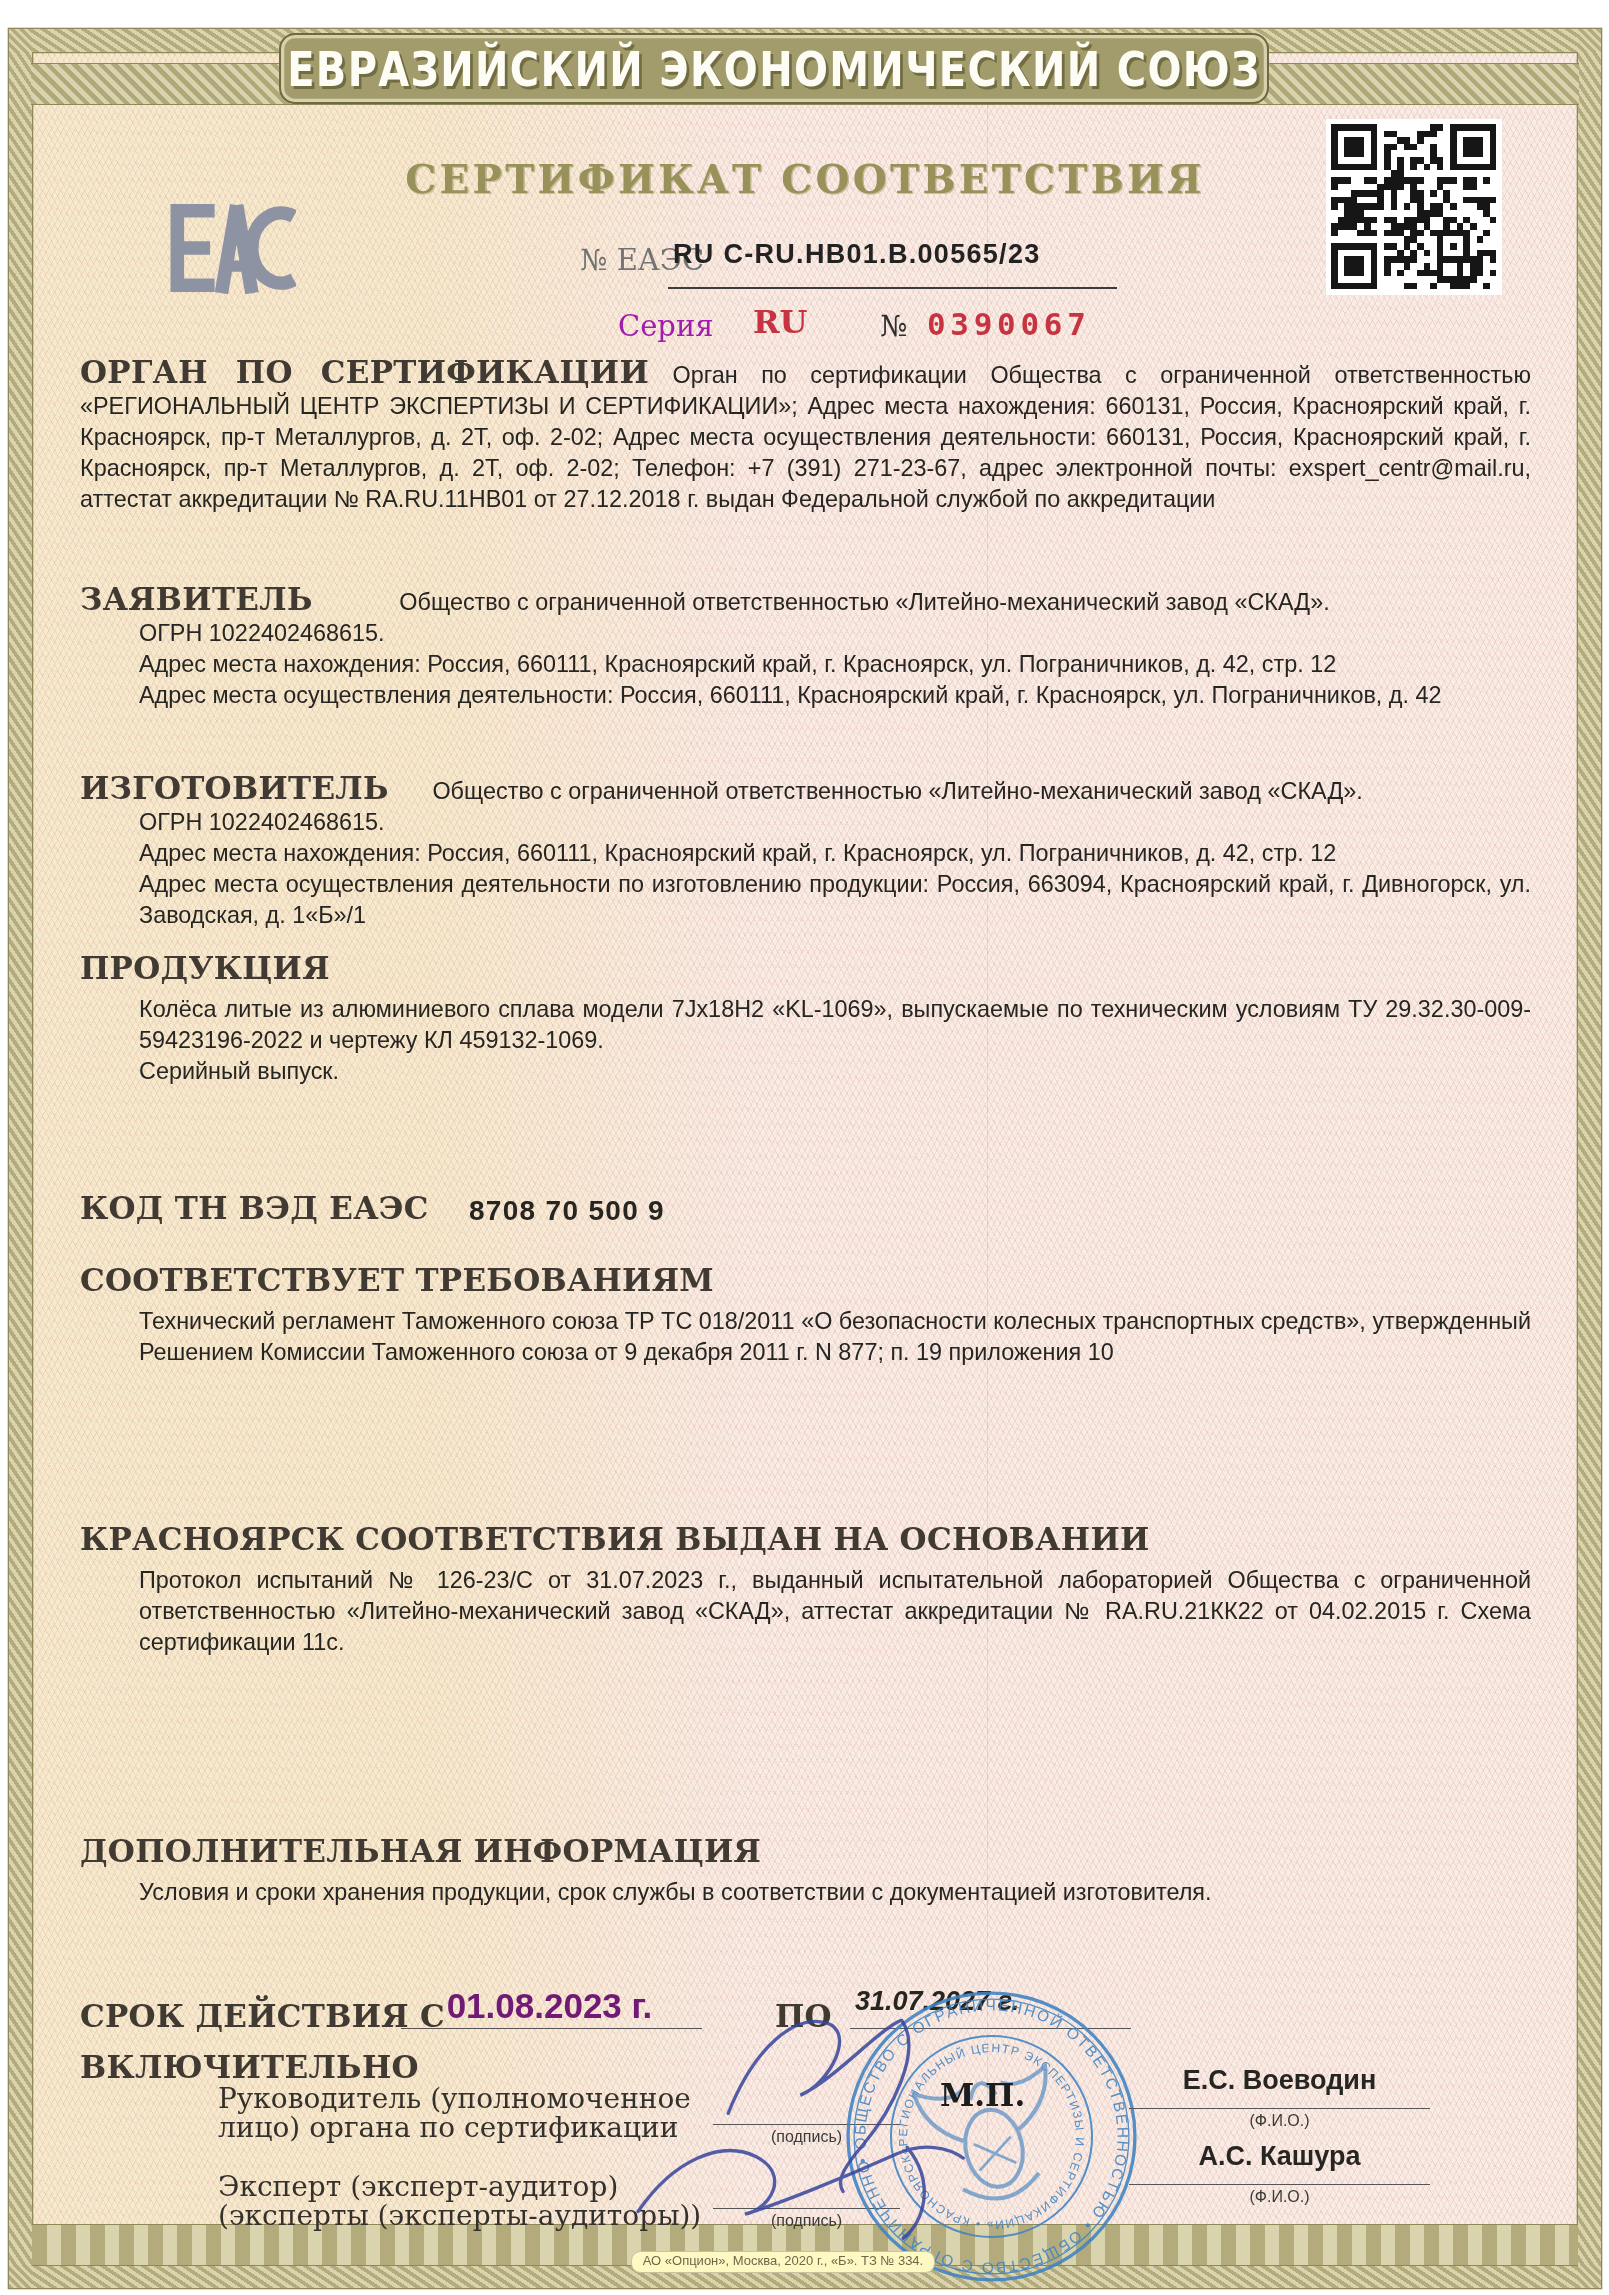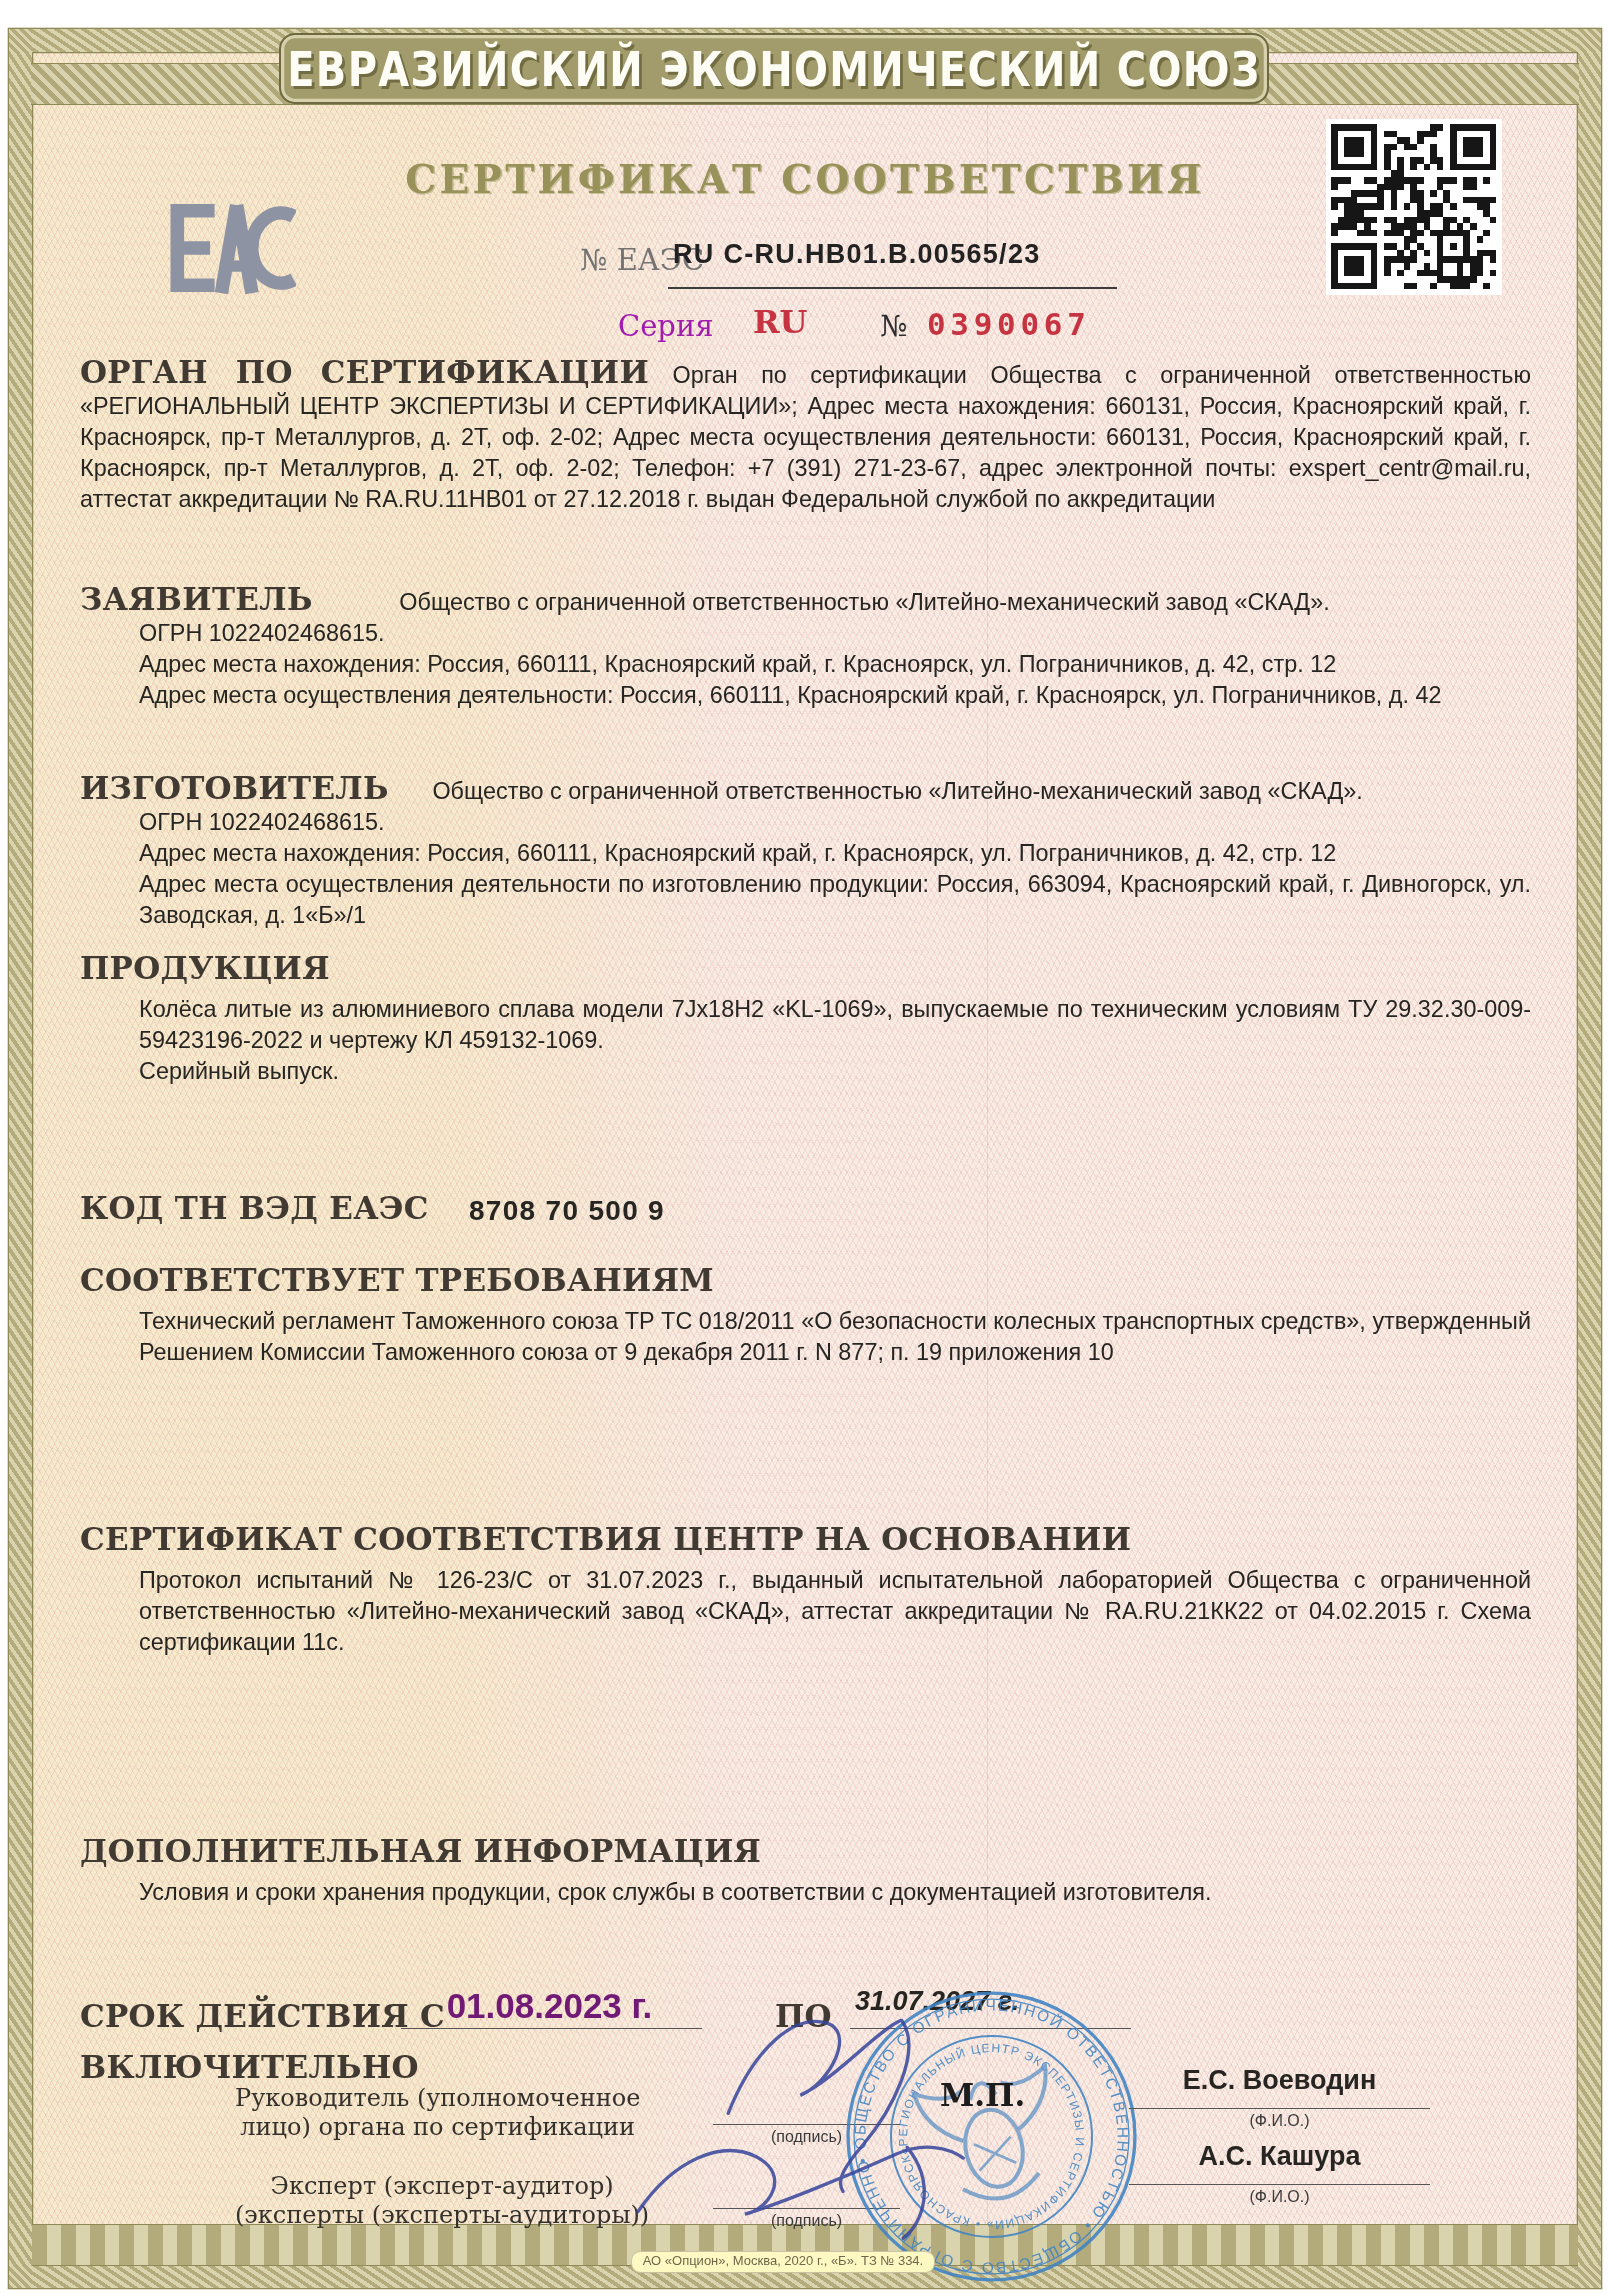--- a/index.html
+++ b/index.html
@@ -70,22 +70,22 @@
   .v-label1{position:absolute;left:80px;top:1978px;z-index:4;}
   .v-date1{position:absolute;left:406px;top:1966px;width:287px;text-align:center;font-weight:bold;
         font-size:35px;color:#701a75;z-index:4;}
   .v-line1{position:absolute;left:401px;top:2008px;width:301px;border-top:1.3px solid #555;z-index:4;}
   .v-label2{position:absolute;left:775px;top:1978px;z-index:4;}
   .v-date2{position:absolute;left:855px;top:1966px;width:267px;text-align:left;font-weight:bold;
         font-size:27px;color:#262522;z-index:4;font-style:italic;}
   .v-line2{position:absolute;left:850px;top:2008px;width:281px;border-top:1.3px solid #555;z-index:4;}
   .v-incl{position:absolute;left:80px;top:2029px;z-index:4;}
   
-  .sig-label{position:absolute;left:235px;font-family:"DejaVu Serif",serif;font-size:24px;
-        line-height:29px;color:#34302b;z-index:4;text-align:center;}
+  .sig-label{position:absolute;left:218px;font-family:"DejaVu Serif",serif;font-size:28px;
+        line-height:29px;color:#34302b;z-index:4;}
   .lab-head{top:2064px;}
   .lab-exp{top:2152px;}
   .sign-line{position:absolute;left:713px;width:187px;border-top:1.3px solid #555;z-index:4;}
   .sl1{top:2104px;} .sl2{top:2188px;}
   .sign-cap{position:absolute;left:713px;width:187px;text-align:center;font-size:16px;color:#3a3a3a;z-index:6;}
   .sc1{top:2108px;} .sc2{top:2192px;}
   .p-name{position:absolute;left:1129px;width:301px;text-align:center;font-weight:bold;
         font-size:27px;color:#262522;z-index:6;}
   .pn1{top:2045px;} .pn2{top:2121px;}
   .fio-line{position:absolute;left:1129px;width:301px;border-top:1.3px solid #555;z-index:6;}
@@ -409,21 +409,21 @@
   </div>
 
   <div class="sec sec-req">
     <div class="shead">СООТВЕТСТВУЕТ ТРЕБОВАНИЯМ</div>
     <div class="indent mt">
       <div class="btxt">Технический регламент Таможенного союза ТР ТС 018/2011 «О безопасности колесных транспортных средств», утвержденный Решением Комиссии Таможенного союза от 9 декабря 2011 г. N 877; п. 19 приложения 10</div>
     </div>
   </div>
 
   <div class="sec sec-basis">
-    <div class="shead">СЕРТИФИКАТ СООТВЕТСТВИЯ ЦЕНТР НА ОСНОВАНИИ</div>
+    <div class="shead">КРАСНОЯРСК СООТВЕТСТВИЯ ВЫДАН НА ОСНОВАНИИ</div>
     <div class="indent mt">
       <div class="btxt">Протокол испытаний № 126-23/С от 31.07.2023 г., выданный испытательной лабораторией Общества с ограниченной ответственностью «Литейно-механический завод «СКАД», аттестат аккредитации № RA.RU.21КК22 от 04.02.2015 г. Схема сертификации 11с.</div>
     </div>
   </div>
 
   <div class="sec sec-add">
     <div class="shead">ДОПОЛНИТЕЛЬНАЯ ИНФОРМАЦИЯ</div>
     <div class="indent mt">
       <div class="btxt">Условия и сроки хранения продукции, срок службы в соответствии с документацией изготовителя.</div>
     </div>

